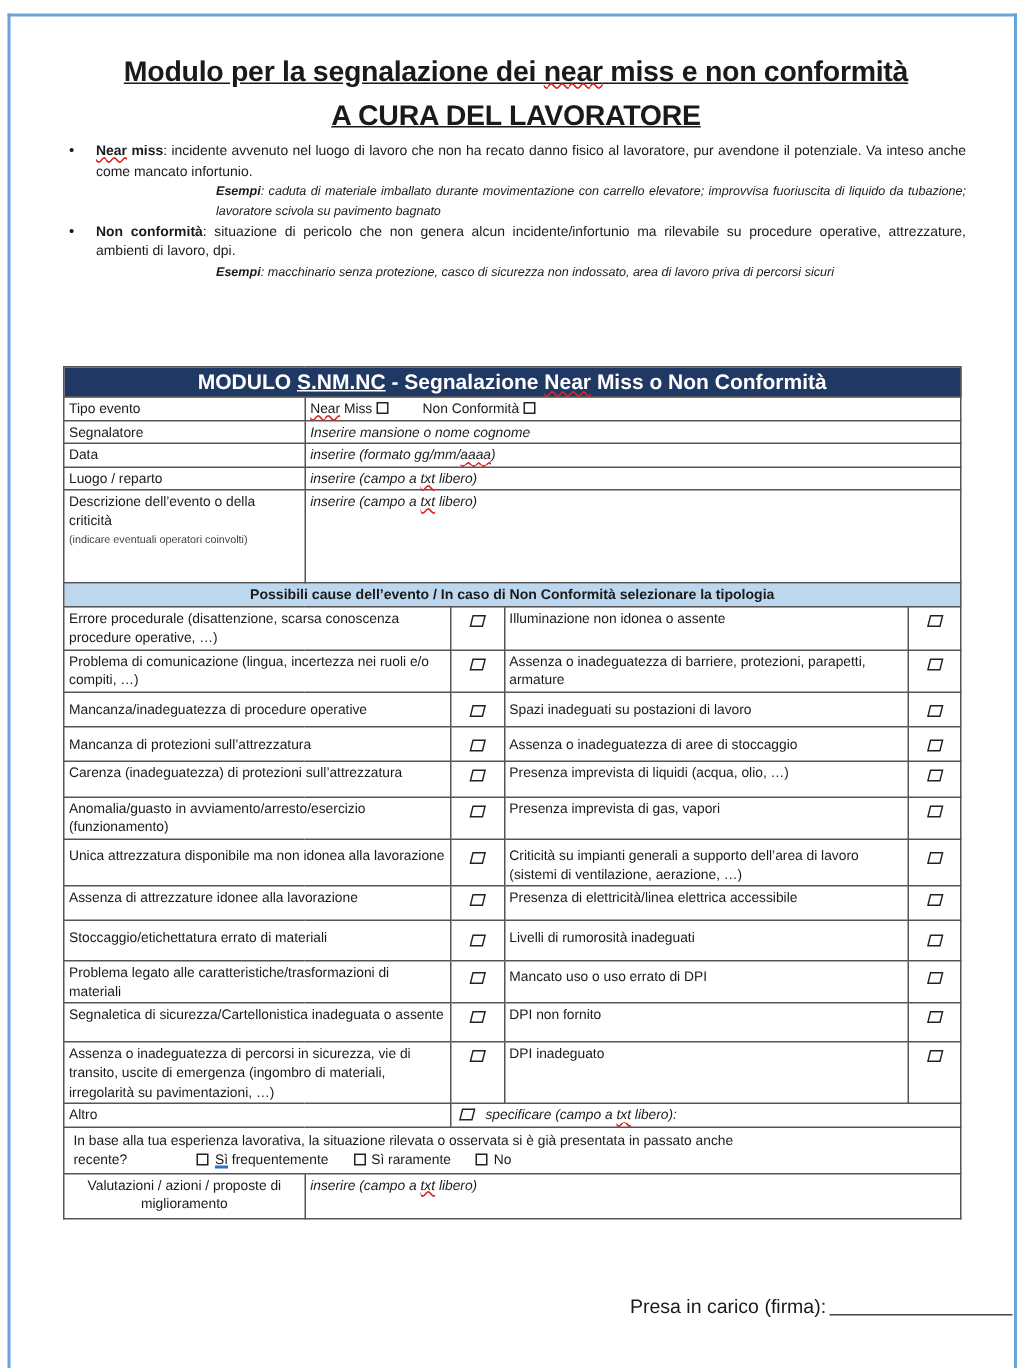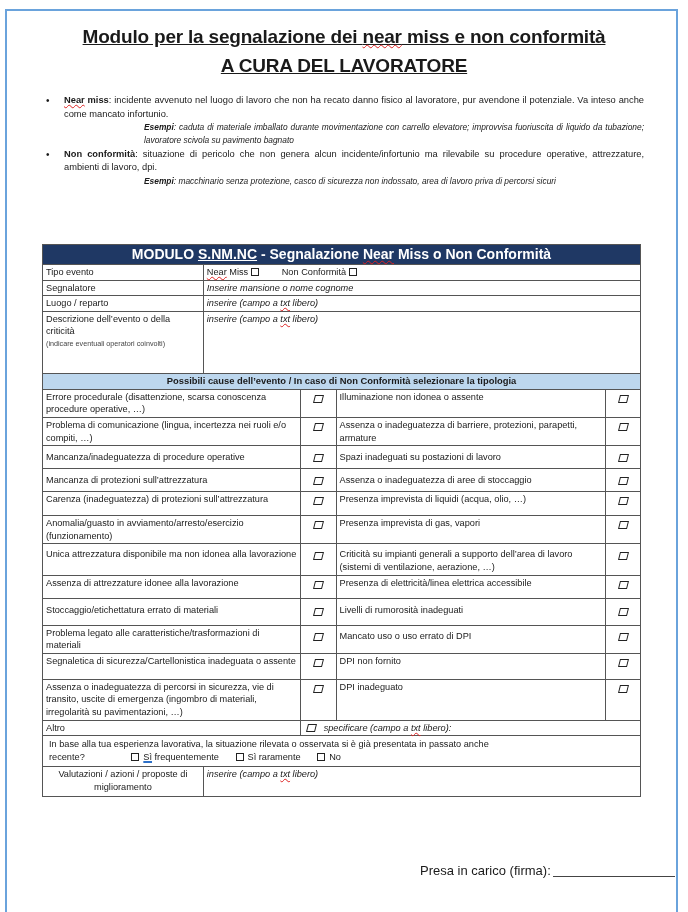--- a/index.html
+++ b/index.html
@@ -6,20 +6,21 @@
   html, body { width: 688px; height: 912px; background: #ffffff; overflow: hidden; }
   body { font-family: "Liberation Sans", sans-serif; color: #1a1a1a; position: relative; }
   .page-frame {
     position: absolute; left: 5px; top: 9px; width: 673px; height: 920px;
     border: 2px solid #6aa3dc; border-bottom: none;
   }
   .title {
     position: absolute; left: 0; width: 688px; text-align: center;
     font-size: 19px; font-weight: bold; text-decoration: underline; color: #1a1a1a;
     letter-spacing: -0.2px;
+    margin-top: 12px;
   }
   .title.l1 { top: 26px; }
   .title.l2 { top: 55px; }
   .defs { position: absolute; left: 44px; top: 94px; width: 600px; font-size: 9.3px; line-height: 13.6px; }
   .def-item { position: relative; padding-left: 20px; text-align: justify; }
   .def-item .bullet { position: absolute; left: 2px; top: 0; font-size: 10px; }
   .def-item .term { font-weight: bold; }
   .def-item .examples { padding-left: 80px; font-style: italic; font-size: 8.4px; line-height: 13.2px; }
   .def-item .examples b { font-weight: bold; }
   .def-item + .def-item { margin-top: 0px; }
@@ -100,20 +101,24 @@
     <td colspan="4">
       <span><span class="spell">Near</span><span> Miss</span></span><span class="cb"></span>
       <span style="margin-left:14px">Non Conformità</span><span class="cb"></span>
     </td>
   </tr>
   <tr>
     <td>Segnalatore</td>
     <td colspan="4" class="it">Inserire mansione o nome cognome</td>
   </tr>
   <tr>
+    <td>Data</td>
+    <td colspan="4" class="it"><span>inserire (formato gg/mm/</span><span class="spell">aaaa</span><span>)</span></td>
+  </tr>
+  <tr>
     <td>Luogo / reparto</td>
     <td colspan="4" class="it"><span>inserire (campo a </span><span class="spell">txt</span><span> libero)</span></td>
   </tr>
   <tr>
     <td style="height:62px"><span>Descrizione dell’evento o della criticità</span><span class="sub-note">(indicare eventuali operatori coinvolti)</span></td>
     <td colspan="4" class="it"><span>inserire (campo a </span><span class="spell">txt</span><span> libero)</span></td>
   </tr>
   <tr class="causes-hdr">
     <td colspan="5">Possibili cause dell’evento / In caso di Non Conformità selezionare la tipologia</td>
   </tr>

